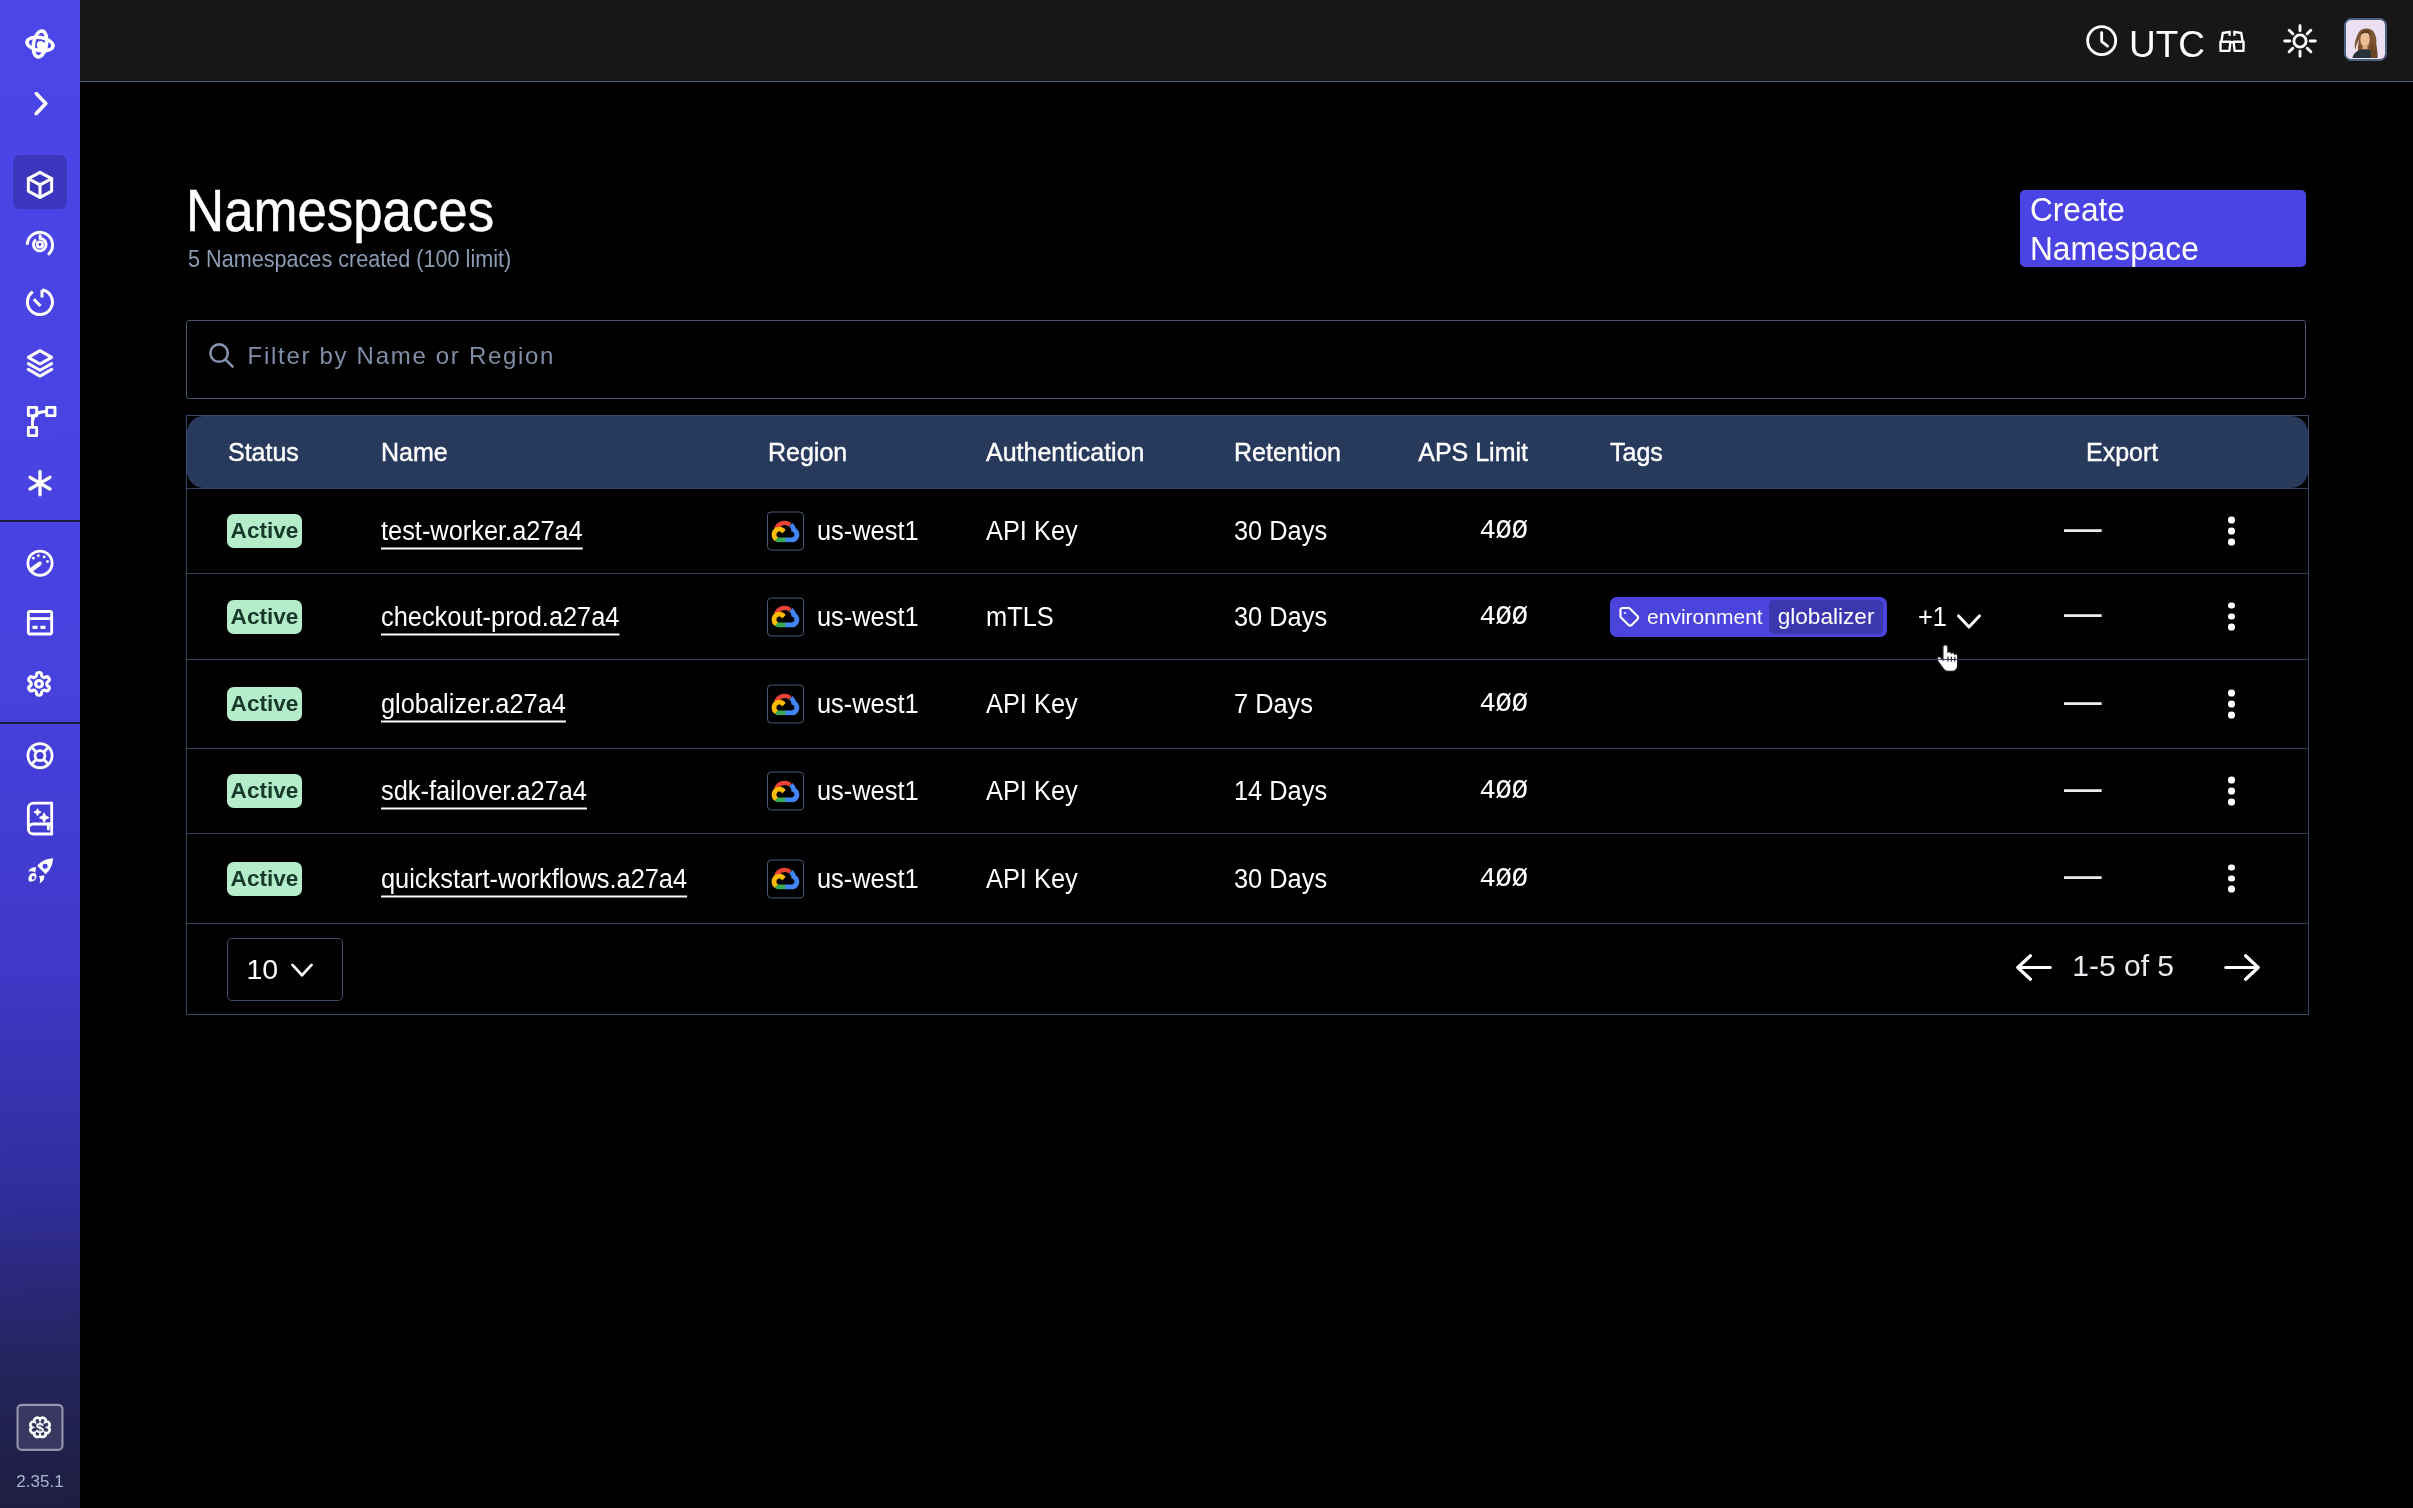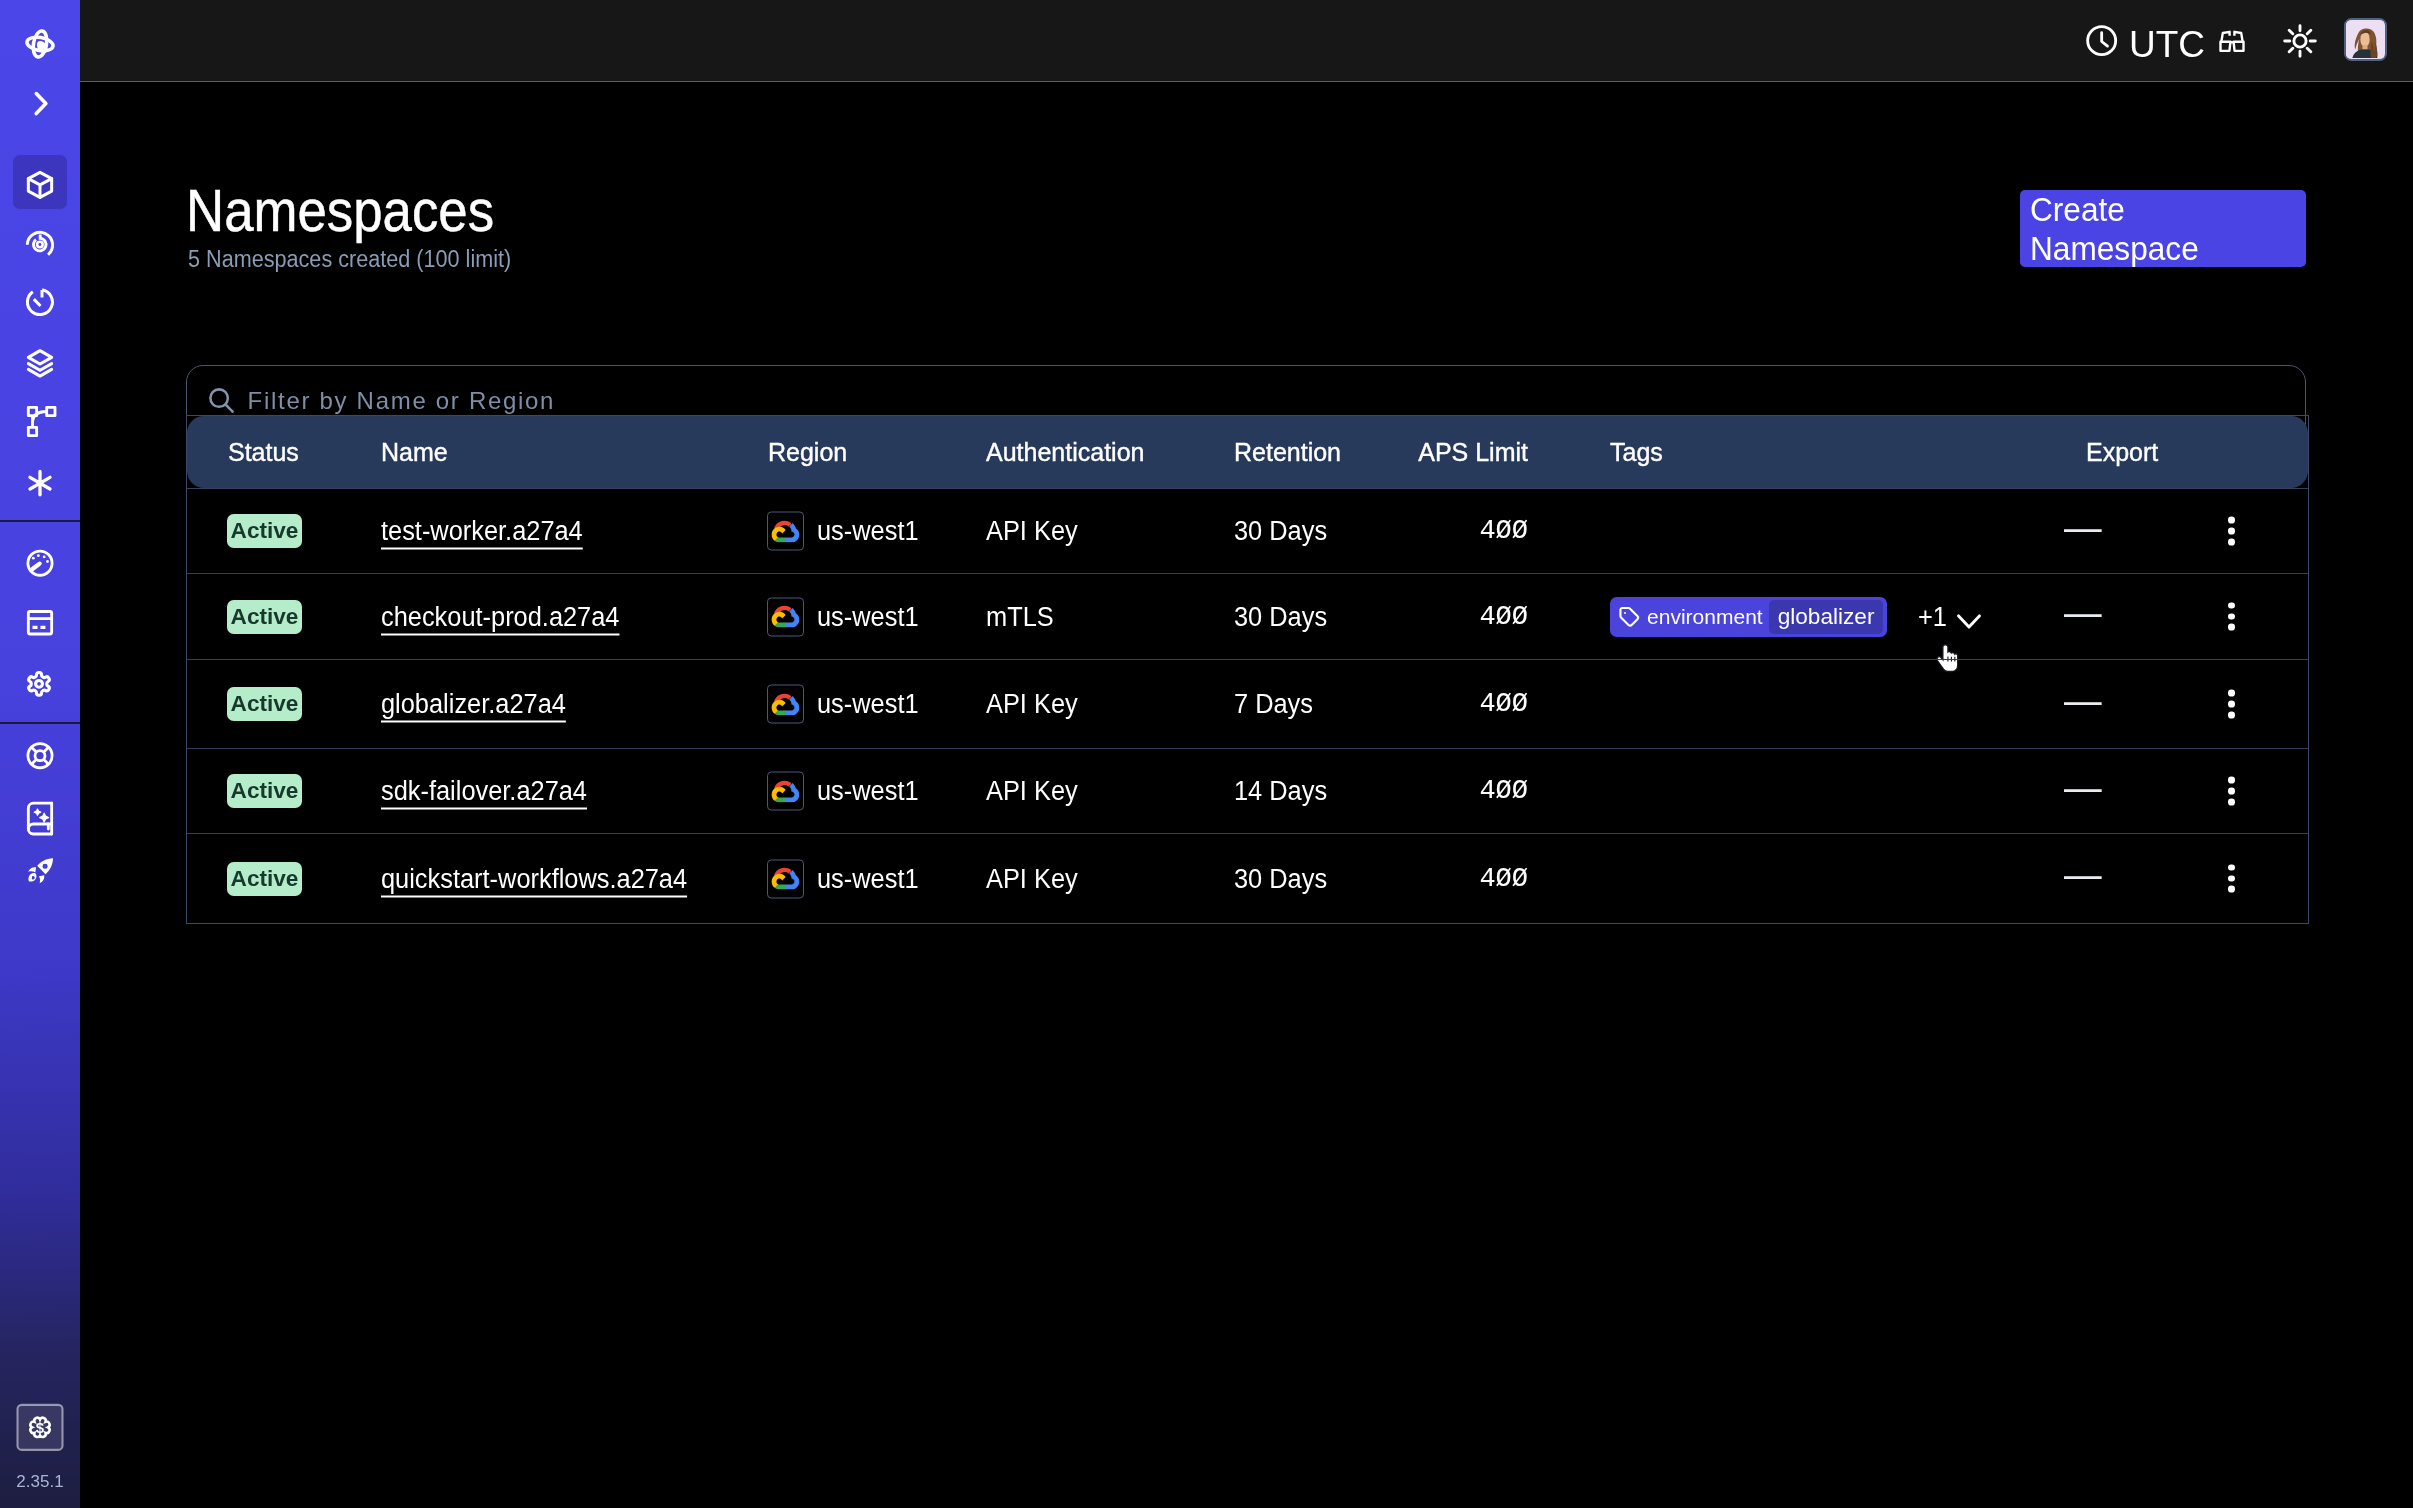--- a/index.html
+++ b/index.html
@@ -16,21 +16,21 @@
   #topbar { position:absolute; left:80px; top:0; width:2333px; height:82px; background:#171717;
     border-bottom:1.7px solid #4e5e78; }
   
   #main { position:absolute; left:80px; top:82px; width:2333px; height:1426px; background:#000000; }
   h1 { position:absolute; left:106px; top:94px; font-size:60px; font-weight:400; -webkit-text-stroke:0.5px #fff; color:#fff; transform:scaleX(.88); transform-origin:0 0; }
   .subtitle { position:absolute; left:108px; top:164px; font-size:23.5px; color:#8b9cb5; transform:scaleX(.92); transform-origin:0 0; }
   .btn { position:absolute; left:1940px; top:108px; width:286px; height:77px; background:#4a44e4;
     border-radius:5px; color:#fff; font-size:34px; display:flex; align-items:center; justify-content:center; }
   .btn span { transform:scaleX(.93); }
   .search { position:absolute; left:106px; top:238px; width:2120px; height:79px; border:1.7px solid #49556d;
-    border-radius:17px; display:flex; align-items:center;margin-top:45px; }
+    border-radius:3px; display:flex; align-items:center; }
   .search .ph { color:#7f8ea6; font-size:24px; letter-spacing:1.7px; margin-left:12.6px; margin-top:-7.5px; }
   
   #table { position:absolute; left:106px; top:333px; width:2123px; border:1.7px solid #394a68; }
   .thead { position:relative; height:72px; background:#273a5c; display:flex; align-items:center;
     color:#fff; font-size:25px; font-weight:400;border-radius:17px; -webkit-text-stroke:0.4px #fff; }
   .row { position:relative; height:87px; border-top:1.7px solid #32405d; }
   .cell { position:absolute; top:50%; transform:translateY(-50%) scaleX(.94); transform-origin:0 50%; color:#fff; font-size:27px; }
   .badge { position:absolute; left:40px; top:50%; transform:translateY(-50%); width:75px; height:34px;
     background:#b5ecc9; color:#17392b; border-radius:6.7px; font-size:22.6px; font-weight:700;
     display:flex; align-items:center; justify-content:center; }
@@ -233,20 +233,35 @@
       <div class="cell auth">API Key</div>
         <div class="cell ret">30 Days</div>
       <div class="cell aps">4ØØ</div>
         <div class="cell dash">—</div>
       <div class="dots">
           <i></i>
           <i></i>
           <i></i>
         </div>
     </div>
+    <div class="pag">
+      <div class="psel">
+          <span style="margin-left:18.4px;">10</span>
+          <svg style="margin-left:13.4px;" width="22" height="14.2" viewBox="0 0 30 18">
+            <use href="#chevd"></use>
+          </svg>
+        </div>
+      <svg class="abs" style="left:1827px;top:30px;transform:scaleX(-1);" width="40" height="27" viewBox="0 0 40 30">
+          <use href="#arrR2"></use>
+        </svg>
+      <div class="pinfo">1-5 of 5</div>
+      <svg class="abs" style="left:2035px;top:30px;" width="40" height="27" viewBox="0 0 40 30">
+          <use href="#arrR2"></use>
+        </svg>
+    </div>
   </div>
 </div>
 <div id="sidebar">
   <div class="sel"></div>
   <svg width="80" height="1508" viewBox="0 0 96 1800" fill="none" stroke="#fff" style="position:absolute;left:0;top:0;">
 
     <g stroke-width="4.3" transform="translate(48 48) rotate(10)">
       <ellipse rx="15.8" ry="7.8" fill="none"></ellipse>
       <ellipse rx="7.8" ry="15.8" fill="none"></ellipse>
       <ellipse cx="4.6" cy="0" rx="8.2" ry="5.4" transform="rotate(45)" fill="#fff" stroke="none"></ellipse>

